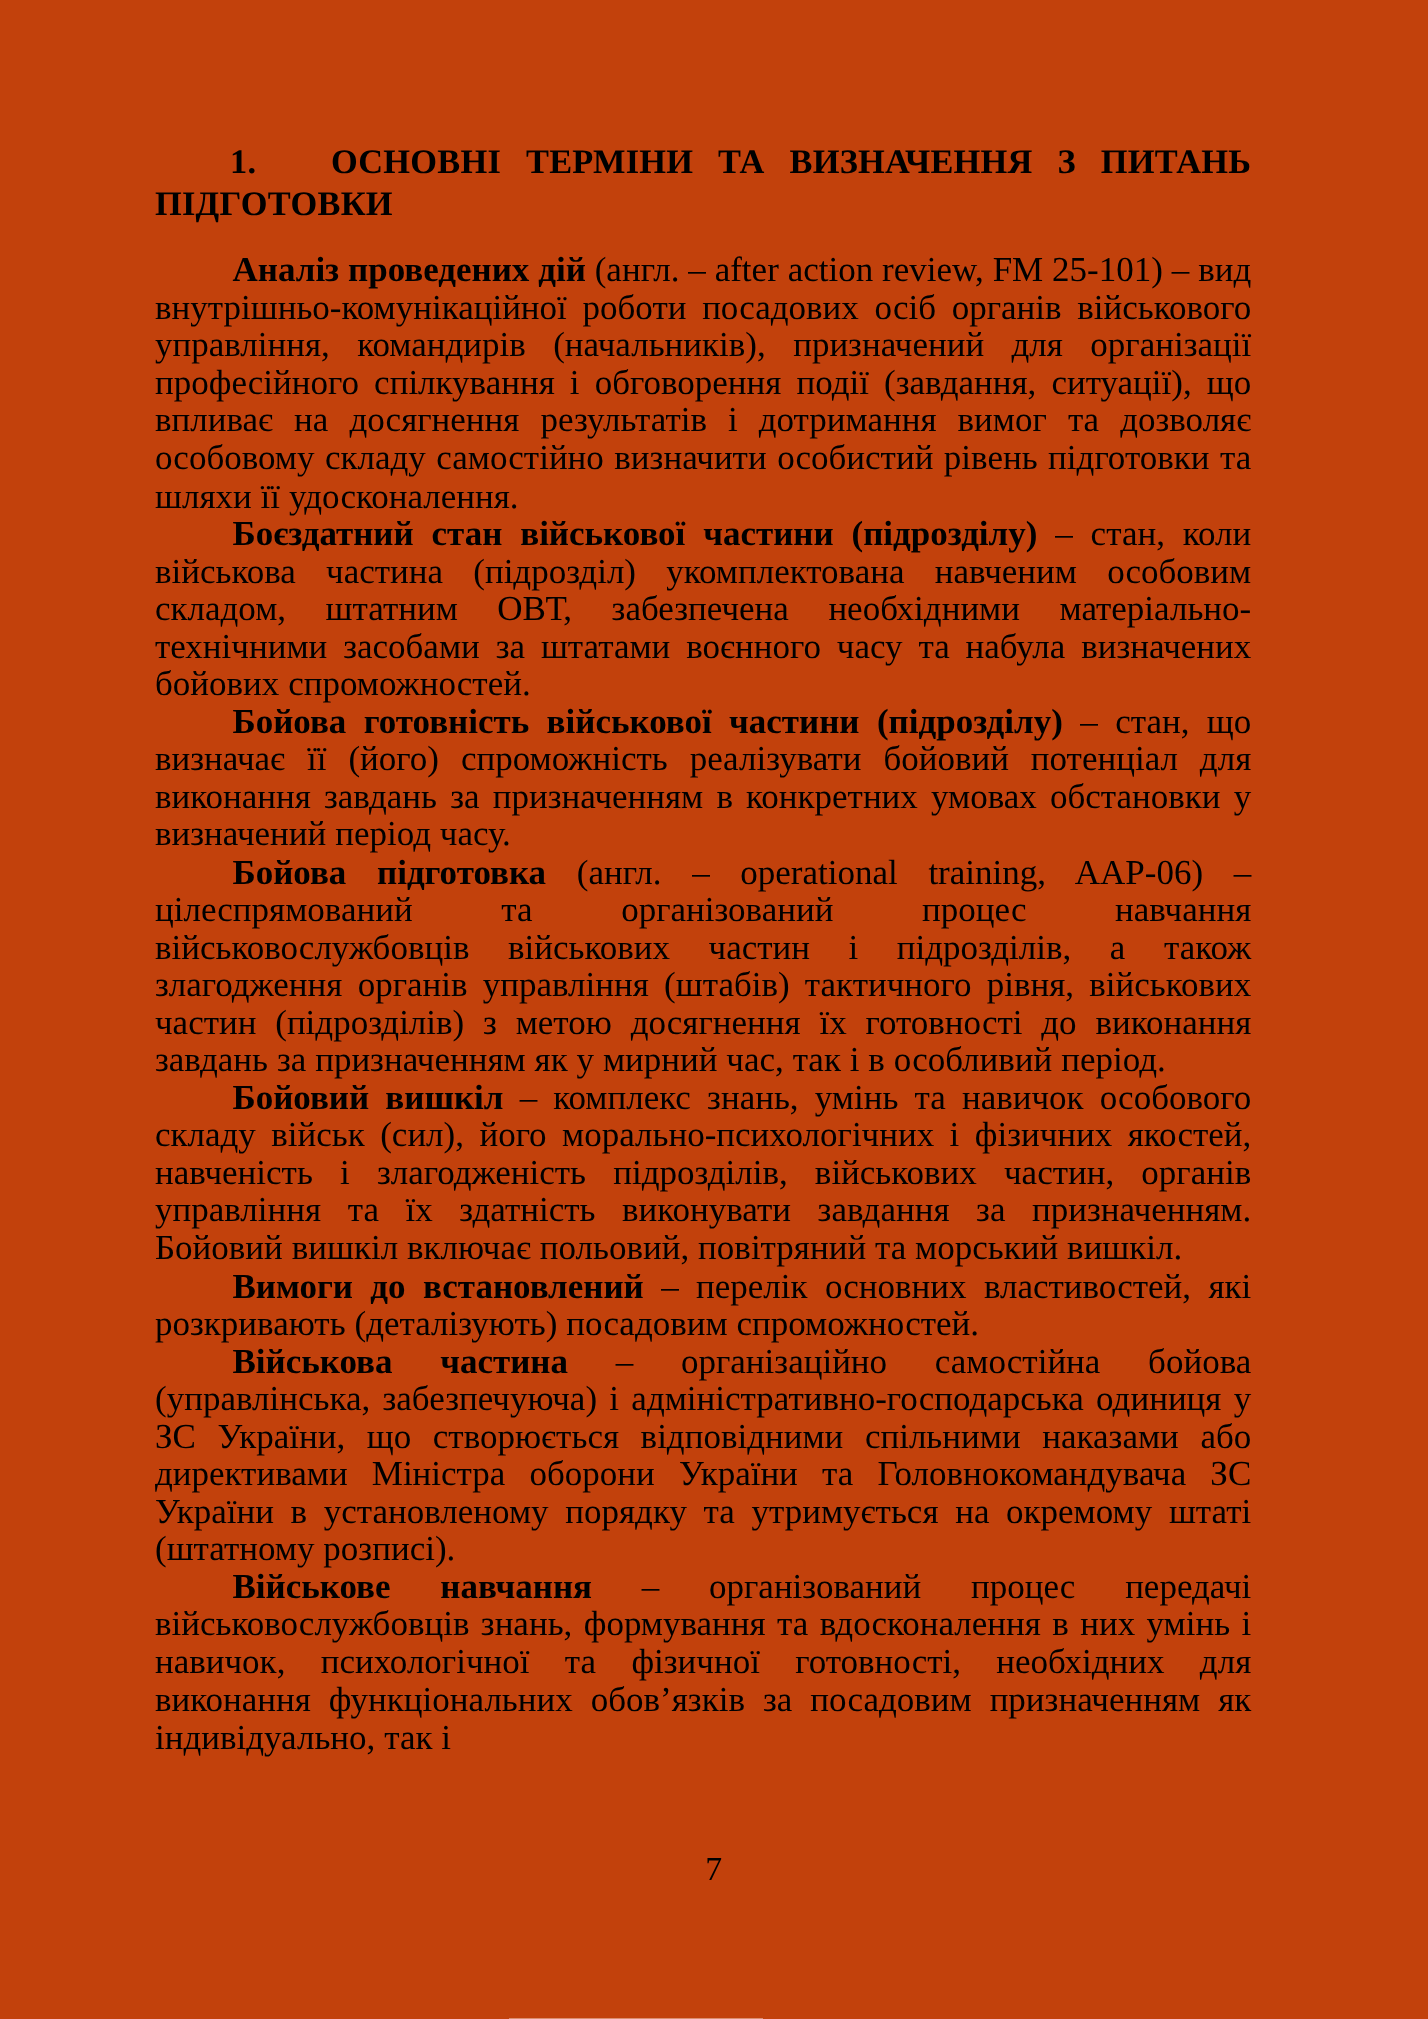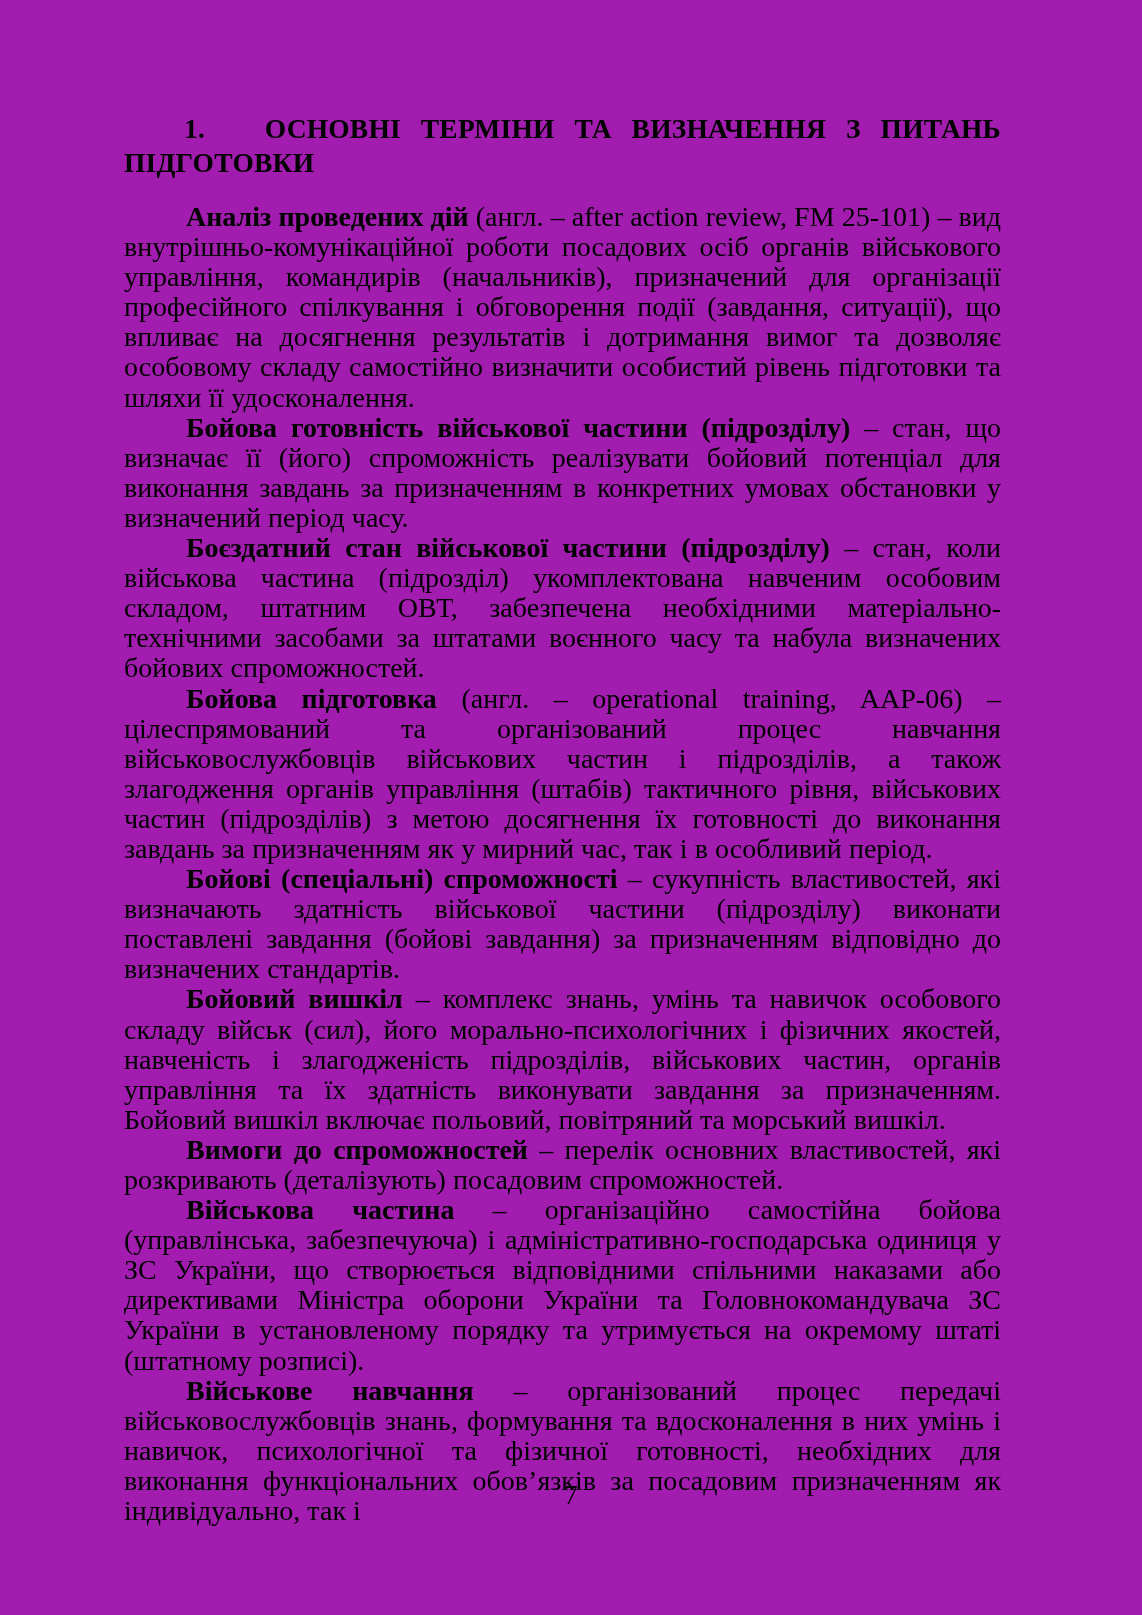--- a/index.html
+++ b/index.html
@@ -9,21 +9,21 @@
     background: #ffffff;
   }
   body {
     font-family: "Liberation Serif", "DejaVu Serif", serif;
     color: #000000;
   }
   .page {
     position: relative;
     width: 1142px;
     height: 1615px;
-    background: #a21caf;
+    background: #c2410c;
     box-sizing: border-box;
     overflow: hidden;
   }
   .content {
     position: absolute;
     left: 124px;
     top: 112px;
     width: 877px;
   }
   .section-title {
@@ -65,26 +65,25 @@
 
 <div class="page">
 
   <div class="content">
 
     <h1 class="section-title">1.&nbsp;&nbsp;&nbsp;ОСНОВНІ ТЕРМІНИ ТА ВИЗНАЧЕННЯ З ПИТАНЬ ПІДГОТОВКИ</h1>
 
     <div class="entries">
 
     <p class="para"><span class="term">Аналіз проведених дій</span><span class="definition"> (англ. – after action review, FM 25-101) – вид внутрішньо-комунікаційної роботи посадових осіб органів військового управління, командирів (начальників), призначений для організації професійного спілкування і обговорення події (завдання, ситуації), що впливає на досягнення результатів і дотримання вимог та дозволяє особовому складу самостійно визначити особистий рівень підготовки та шляхи її удосконалення.</span></p>
+        <p class="para"><span class="term">Боєздатний стан військової частини (підрозділу)</span><span class="definition"> – стан, коли військова частина (підрозділ) укомплектована навченим особовим складом, штатним ОВТ, забезпечена необхідними матеріально-технічними засобами за штатами воєнного часу та набула визначених бойових спроможностей.</span></p>
         <p class="para"><span class="term">Бойова готовність військової частини (підрозділу)</span><span class="definition"> – стан, що визначає її (його) спроможність реалізувати бойовий потенціал для виконання завдань за призначенням в конкретних умовах обстановки у визначений період часу.</span></p>
-        <p class="para"><span class="term">Боєздатний стан військової частини (підрозділу)</span><span class="definition"> – стан, коли військова частина (підрозділ) укомплектована навченим особовим складом, штатним ОВТ, забезпечена необхідними матеріально-технічними засобами за штатами воєнного часу та набула визначених бойових спроможностей.</span></p>
         <p class="para"><span class="term">Бойова підготовка</span><span class="definition"> (англ. – operational training, AAP-06) – цілеспрямований та організований процес навчання військовослужбовців військових частин і підрозділів, а також злагодження органів управління (штабів) тактичного рівня, військових частин (підрозділів) з метою досягнення їх готовності до виконання завдань за призначенням як у мирний час, так і в особливий період.</span></p>
-        <p class="para"><span class="term">Бойові (спеціальні) спроможності</span><span class="definition"> – сукупність властивостей, які визначають здатність військової частини (підрозділу) виконати поставлені завдання (бойові завдання) за призначенням відповідно до визначених стандартів.</span></p>
         <p class="para"><span class="term">Бойовий вишкіл</span><span class="definition"> – комплекс знань, умінь та навичок особового складу військ (сил), його морально-психологічних і фізичних якостей, навченість і злагодженість підрозділів, військових частин, органів управління та їх здатність виконувати завдання за призначенням. Бойовий вишкіл включає польовий, повітряний та морський вишкіл.</span></p>
-        <p class="para"><span class="term">Вимоги до спроможностей</span><span class="definition"> – перелік основних властивостей, які розкривають (деталізують) посадовим спроможностей.</span></p>
+        <p class="para"><span class="term">Вимоги до встановлений</span><span class="definition"> – перелік основних властивостей, які розкривають (деталізують) посадовим спроможностей.</span></p>
         <p class="para"><span class="term">Військова частина</span><span class="definition"> – організаційно самостійна бойова (управлінська, забезпечуюча) і адміністративно-господарська одиниця у ЗС України, що створюється відповідними спільними наказами або директивами Міністра оборони України та Головнокомандувача ЗС України в установленому порядку та утримується на окремому штаті (штатному розписі).</span></p>
         <p class="para"><span class="term">Військове навчання</span><span class="definition"> – організований процес передачі військовослужбовців знань, формування та вдосконалення в них умінь і навичок, психологічної та фізичної готовності, необхідних для виконання функціональних обов’язків за посадовим призначенням як індивідуально, так і</span></p>
       </div>
 
   </div>
 
   <div class="page-number">7</div>
 
 </div>
 

